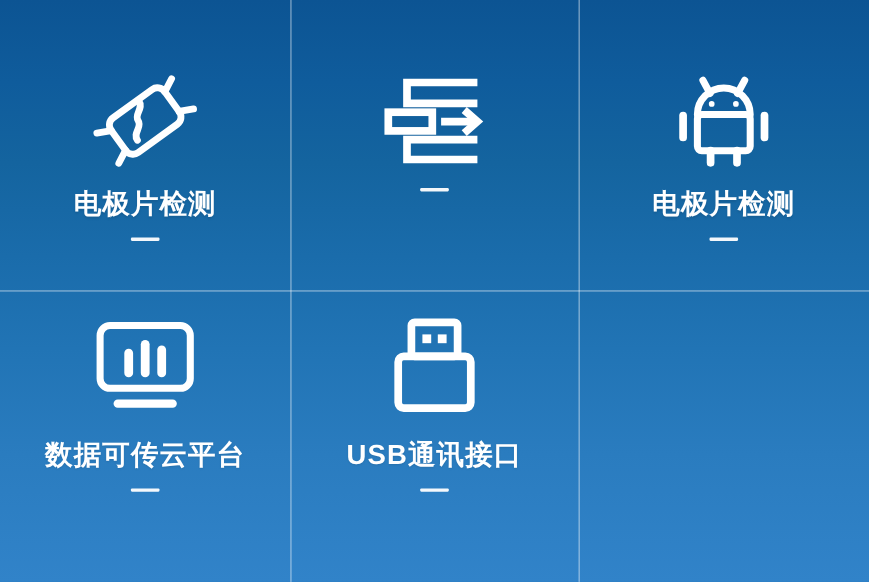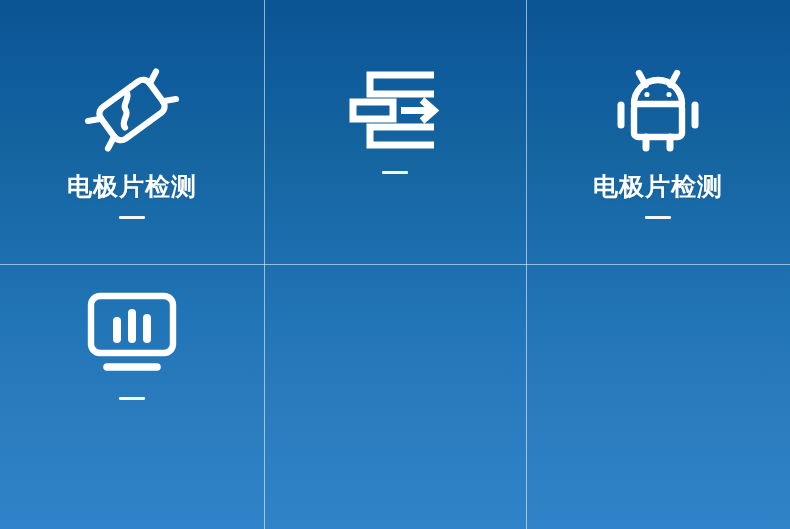--- a/index.html
+++ b/index.html
@@ -186,18 +186,33 @@
 
           <rect x="7" y="8" width="82" height="57" rx="9" ry="9"></rect>
 
           <path d="M33 51 L33 33" stroke-width="8"></path>
           <path d="M48 51 L48 25" stroke-width="8"></path>
           <path d="M63 51 L63 30" stroke-width="8"></path>
 
           <path d="M23 79 L73 79" stroke-width="7.5"></path>
         </svg>
       </div>
-      <div class="cell-underline"></div>
-    </div>
-
+      <div class="cell-label">数据可传云平台</div>
+      <div class="cell-underline"></div>
+    </div>
+
+    <div class="cell row2">
+      <div class="icon-wrap">
+        <svg width="80" height="90" viewBox="0 0 80 90" fill="none" stroke="#ffffff" stroke-width="7" stroke-linecap="round" stroke-linejoin="round">
+
+          <rect x="19" y="6" width="42" height="31" rx="3" ry="3"></rect>
+          <rect x="29" y="17" width="8" height="8" fill="#ffffff" stroke="none"></rect>
+          <rect x="43" y="17" width="8" height="8" fill="#ffffff" stroke="none"></rect>
+
+          <rect x="7" y="37" width="66" height="47" rx="5" ry="5"></rect>
+        </svg>
+      </div>
+      <div class="cell-label">USB通讯接口</div>
+      <div class="cell-underline"></div>
+    </div>
 
   </div>
 </div>
 
 </body></html>

